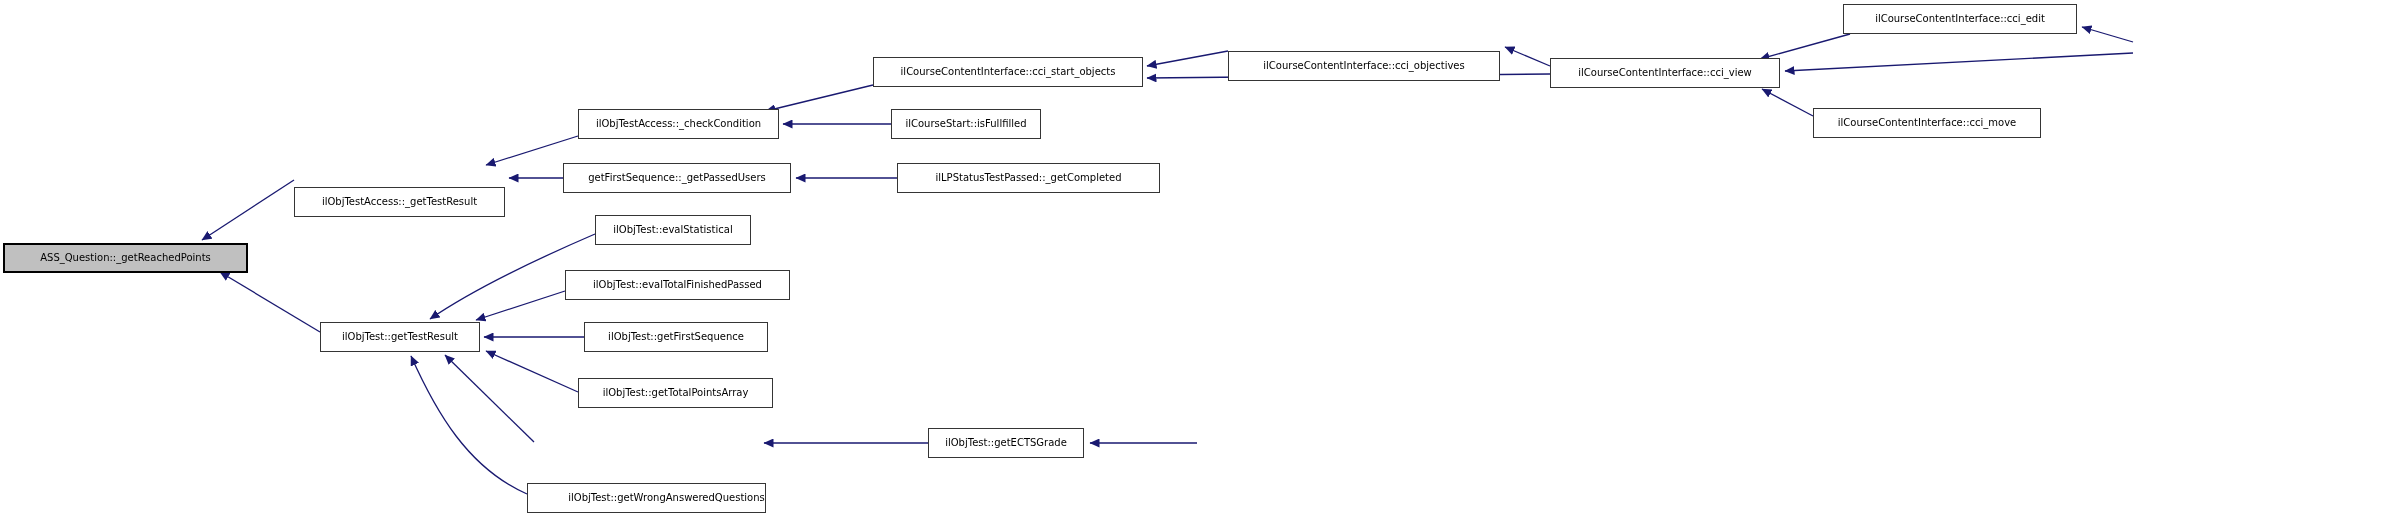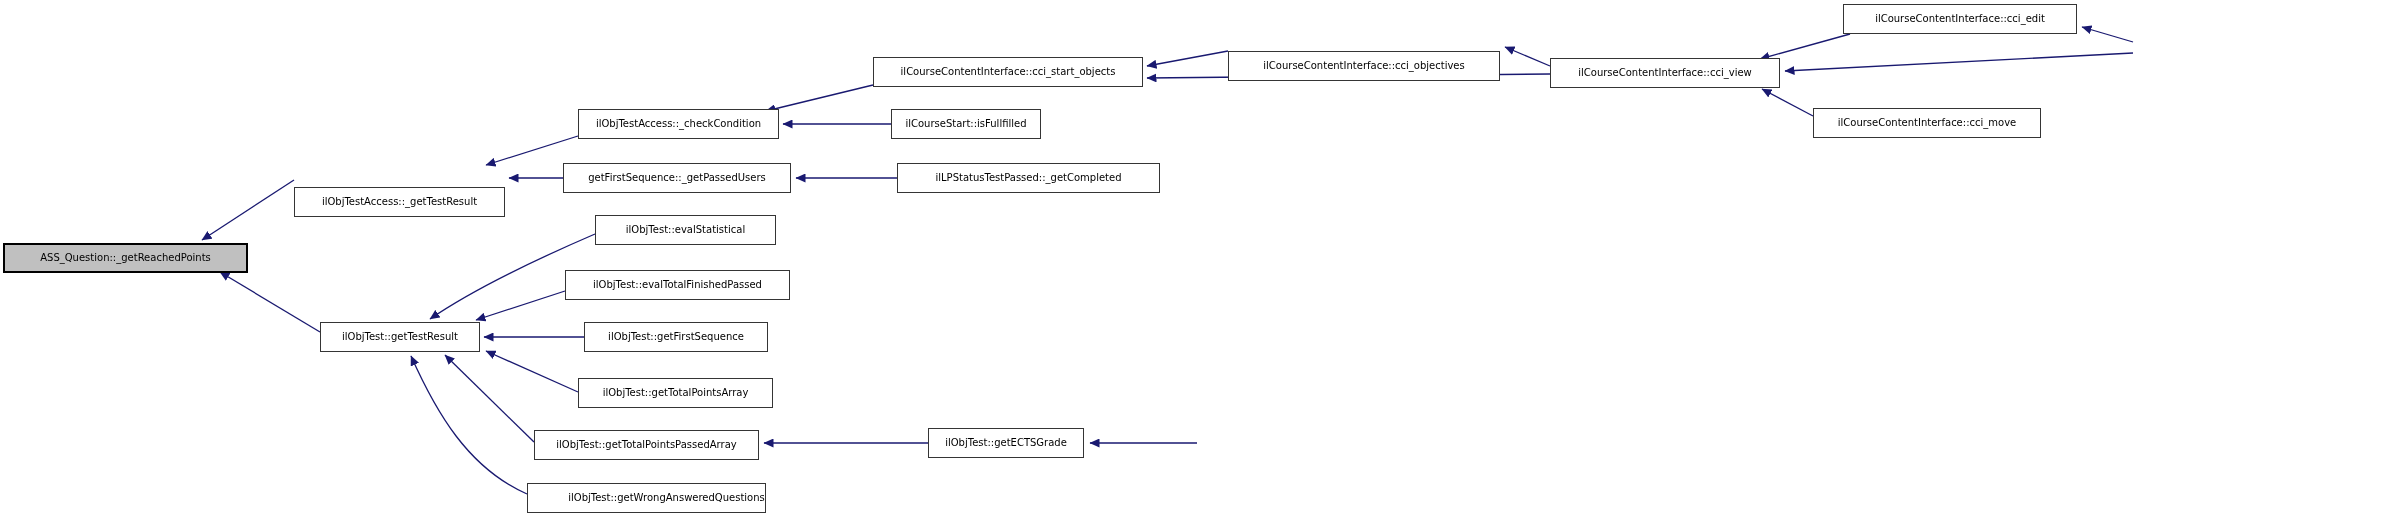--- a/index.html
+++ b/index.html
@@ -106,30 +106,29 @@
 
   <div class="node" style="left:1228px;top:29px;width:272px;margin-top:22px;">ilCourseContentInterface::cci_objectives</div>
 
   <div class="node" style="left:1550px;top:58px;width:230px;">ilCourseContentInterface::cci_view</div>
 
   <div class="node" style="left:1843px;top:4px;width:234px;">ilCourseContentInterface::cci_edit</div>
 
 
   <div class="node" style="left:1813px;top:108px;width:228px;">ilCourseContentInterface::cci_move</div>
 
-  <div class="node" style="left:595px;top:215px;width:181px;">ilObjTest::evalStatistical</div>
+  <div class="node" style="left:595px;top:215px;width:156px;">ilObjTest::evalStatistical</div>
 
   <div class="node" style="left:565px;top:270px;width:225px;">ilObjTest::evalTotalFinishedPassed</div>
 
   <div class="node" style="left:320px;top:322px;width:160px;">ilObjTest::getTestResult</div>
 
   <div class="node" style="left:584px;top:322px;width:184px;">ilObjTest::getFirstSequence</div>
 
   <div class="node" style="left:578px;top:378px;width:195px;">ilObjTest::getTotalPointsArray</div>
 
-  <div class="node" style="left:534px;top:430px;width:225px;">ilObjTest::getTotalPointsPassedArray</div>
 
   <div class="node" style="left:527px;top:483px;width:239px;padding-left:40px;">ilObjTest::getWrongAnsweredQuestions</div>
 
   <div class="node" style="left:928px;top:428px;width:156px;">ilObjTest::getECTSGrade</div>
 
 
 </div>
 
 </body></html>

